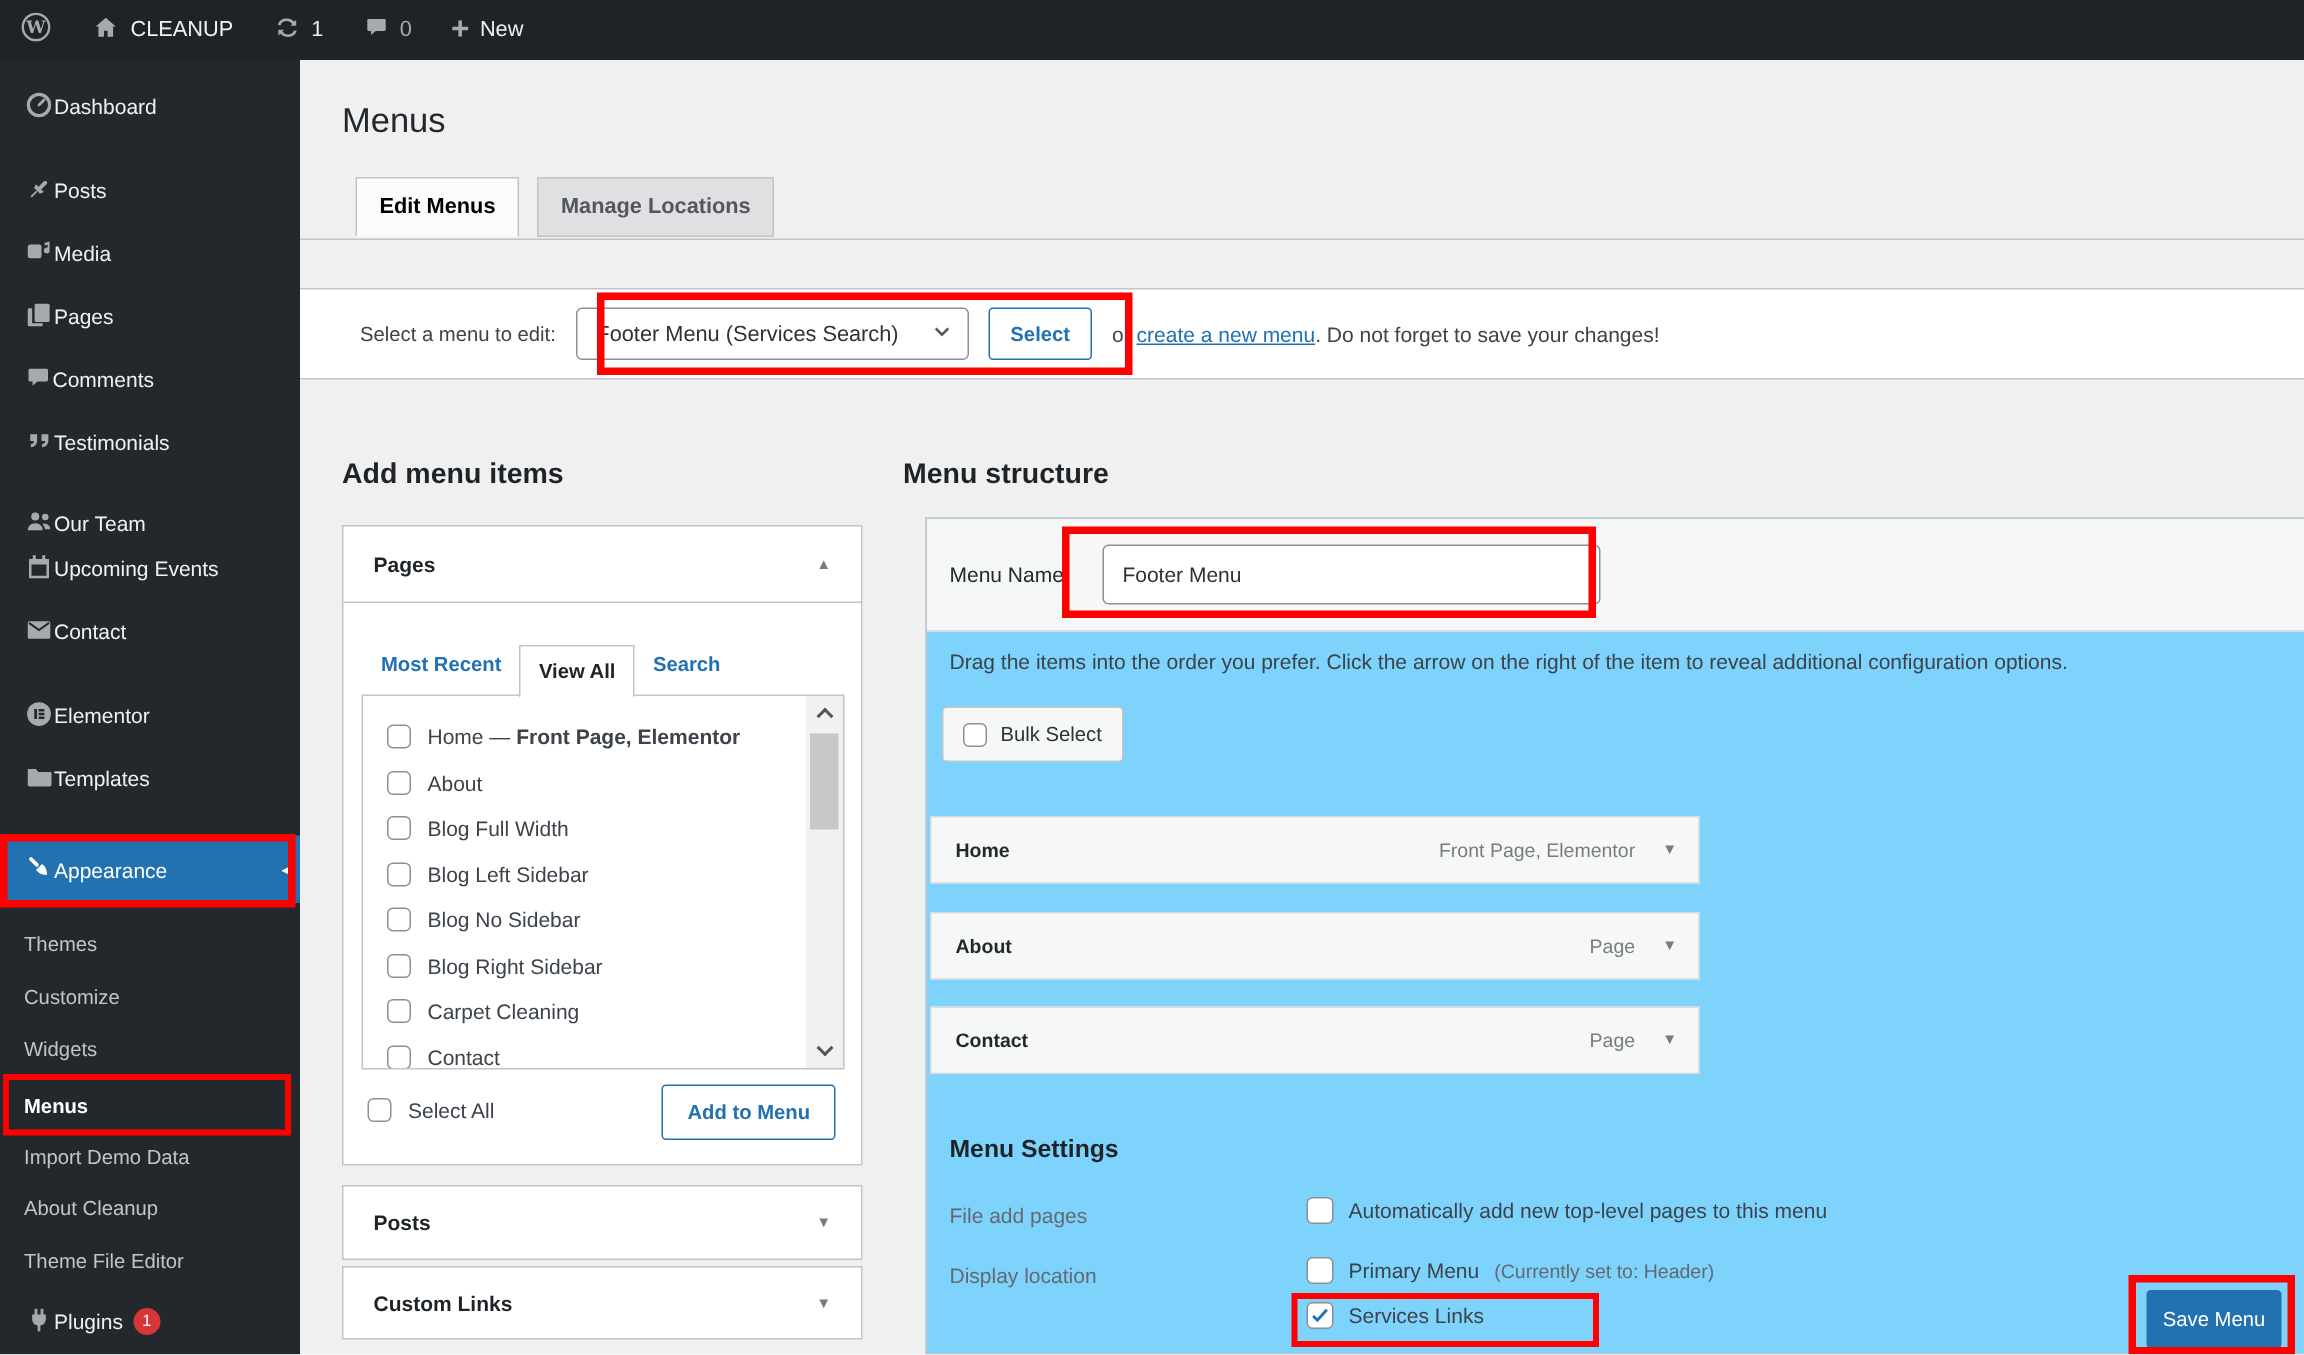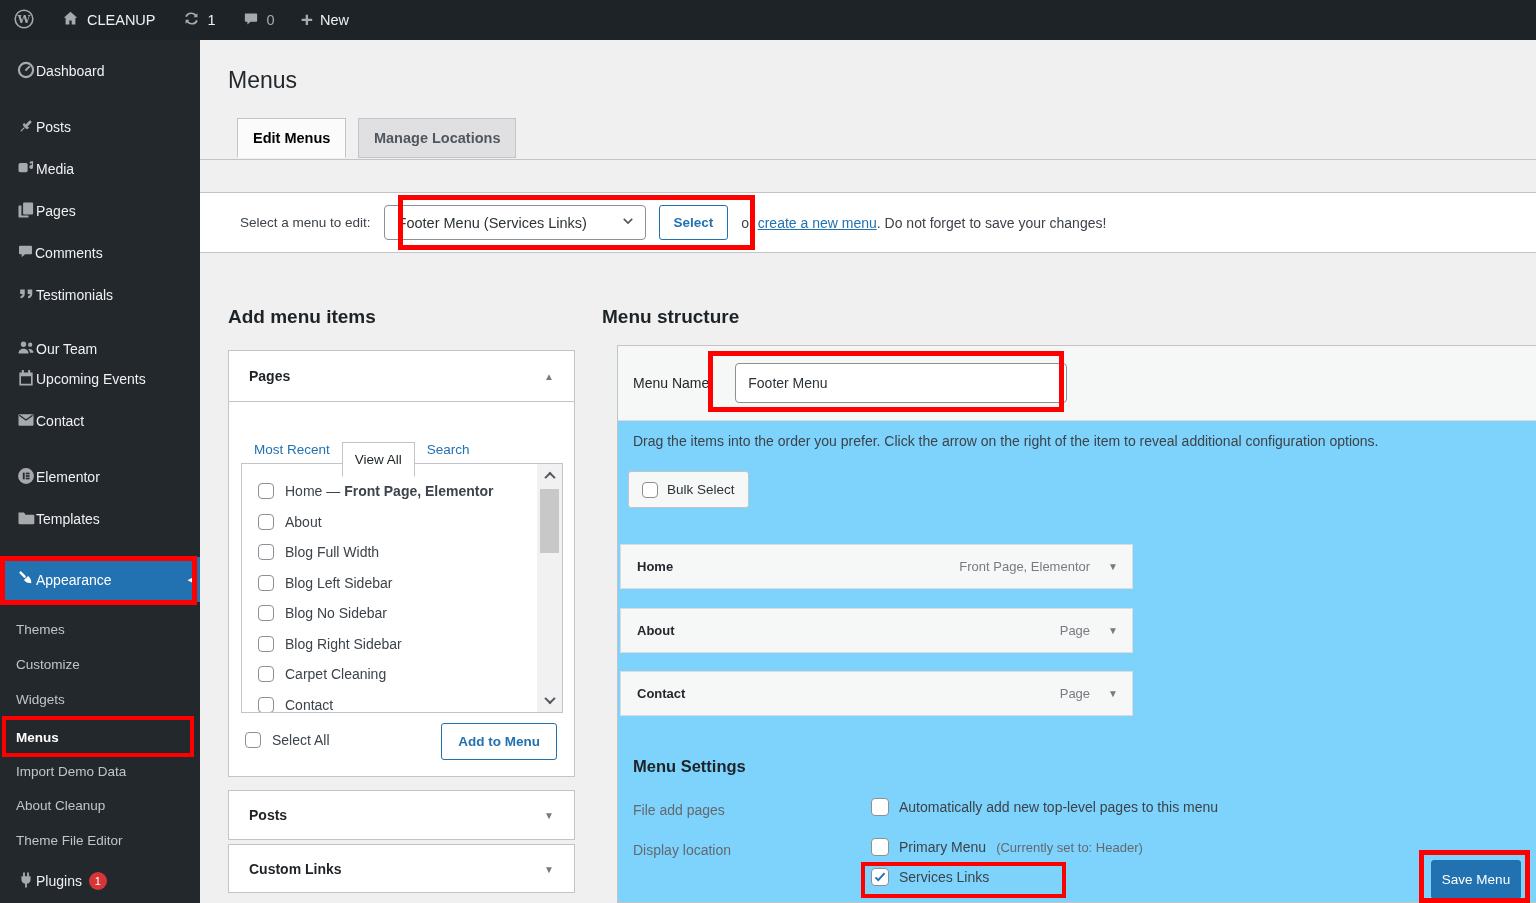--- a/index.html
+++ b/index.html
@@ -44,21 +44,21 @@
   .col-heading { position: absolute; font-size: 19px; font-weight: 600; color: #1d2327; }
 
   
   .postbox { position: absolute; background: #fff; border: 1px solid #c3c4c7; width: 347px; }
   .postbox-header { height: 51px; display: flex; align-items: center; justify-content: space-between; padding: 0 20px; border-bottom: 1px solid #c3c4c7; }
   .postbox-header.noline { border-bottom: none; height: 48px; }
   .postbox-title { font-size: 14px; font-weight: 600; color: #1d2327; }
   .toggle { font-size: 10px; color: #787c82; cursor: pointer; }
 
   .pages-body { position: relative; height: 374px; }
-  .filter-tabs { position: absolute; left: 13px; top: 40px; display: flex; align-items: flex-start; }
+  .filter-tabs { position: absolute; left: 13px; top: 28px; display: flex; align-items: center; font-weight: bold; }
   .filter-link { font-size: 13.5px; color: #2271b1; margin: 0 12px 10px 12px; cursor: pointer; }
   .filter-tab-active { border: 1px solid #c3c4c7; border-bottom: 1px solid #fff; background: #fff; padding: 9px 12px; font-size: 13.5px; color: #1d2327; position: relative; z-index: 2; margin-bottom: -1px; cursor: pointer; }
   .checklist-box { position: absolute; left: 12px; top: 61px; width: 322px; height: 250px; border: 1px solid #c3c4c7; overflow: hidden; background: #fff; }
   .checklist { list-style: none; padding: 12px 0 0 16px; }
   .checklist li { display: flex; align-items: center; gap: 11px; height: 30.5px; font-size: 14px; color: #3c434a; }
   .bold { font-weight: 700; }
   .cb { width: 16px; height: 16px; border: 1px solid #8c8f94; border-radius: 4px; background: #fff; flex: 0 0 auto; display: inline-flex; align-items: center; justify-content: center; cursor: pointer; }
   .cb-lg { width: 18px; height: 18px; }
   .scrollbar { position: absolute; right: 0; top: 0; width: 25px; height: 248px; background: #f1f1f1; }
   .sb-btn { position: absolute; left: 0; width: 25px; height: 24px; display: flex; align-items: center; justify-content: center; cursor: pointer; }
@@ -258,21 +258,21 @@
 
     <div class="tabs-underline"></div>
     <div class="nav-tabs">
       <span class="nav-tab active">Edit Menus</span>
       <span class="nav-tab">Manage Locations</span>
     </div>
 
     <div class="select-bar">
       <span>Select a menu to edit:</span>
       <div class="dropdown">
-        <span>Footer Menu (Services Links)</span>
+        <span>Footer Menu (Services Search)</span>
         <span><svg width="14" height="14" viewBox="0 0 20 20">
               <path d="M4 7l6 6 6-6" fill="none" stroke="#50575e" stroke-width="2.4"></path>
             </svg></span>
       </div>
       <button class="btn select-btn">Select</button>
       <span class="after-text">
         <span>or </span><a>create a new menu</a><span>. Do not forget to save your changes!</span>
       </span>
     </div>
 

